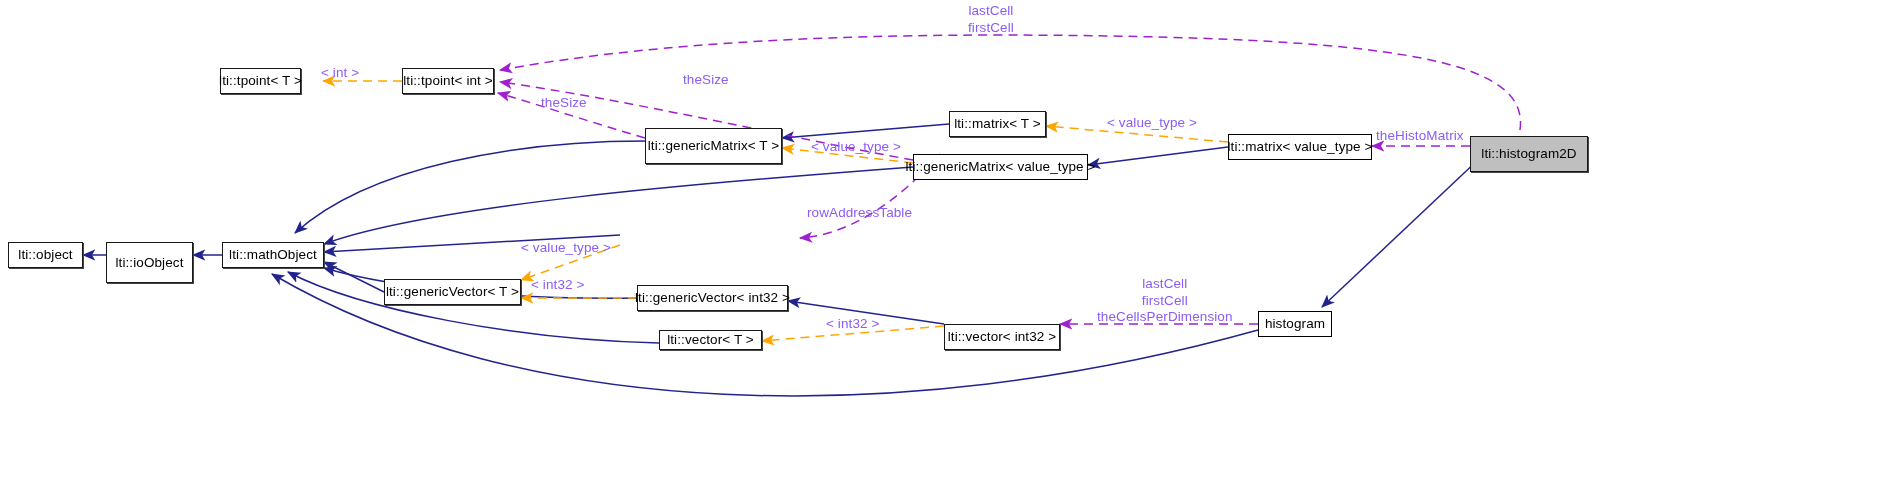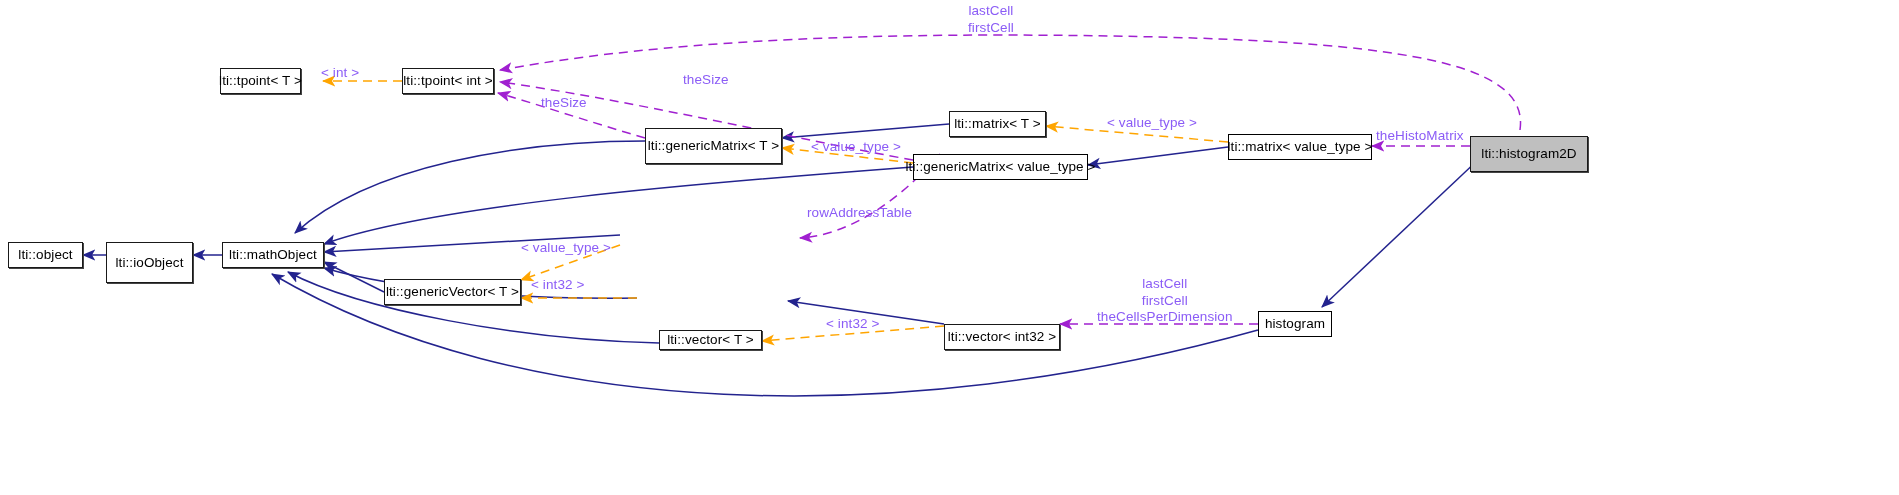--- a/index.html
+++ b/index.html
@@ -152,20 +152,23 @@
 
   <div class="node thick" style="left:222px; top:242px; width:102px; height:26px;">
     <span>lti::mathObject</span>
   </div>
 
 
   <div class="node thick" style="left:384px; top:279px; width:137px; height:26px;">
     <span>lti::genericVector&lt; T &gt;</span>
   </div>
 
+  <div class="node thick" style="left:637px; top:285px; width:151px; height:26px;">
+    <span>lti::genericVector&lt; int32 &gt;</span>
+  </div>
 
   <div class="node thick" style="left:659px; top:330px; width:103px; height:20px;">
     <span>lti::vector&lt; T &gt;</span>
   </div>
 
   <div class="node thick" style="left:944px; top:311px; width:116px; height:26px;margin-top:13px;">
     <span>lti::vector&lt; int32 &gt;</span>
   </div>
 
   <div class="node" style="left:1258px; top:311px; width:74px; height:26px;text-align:right;">

